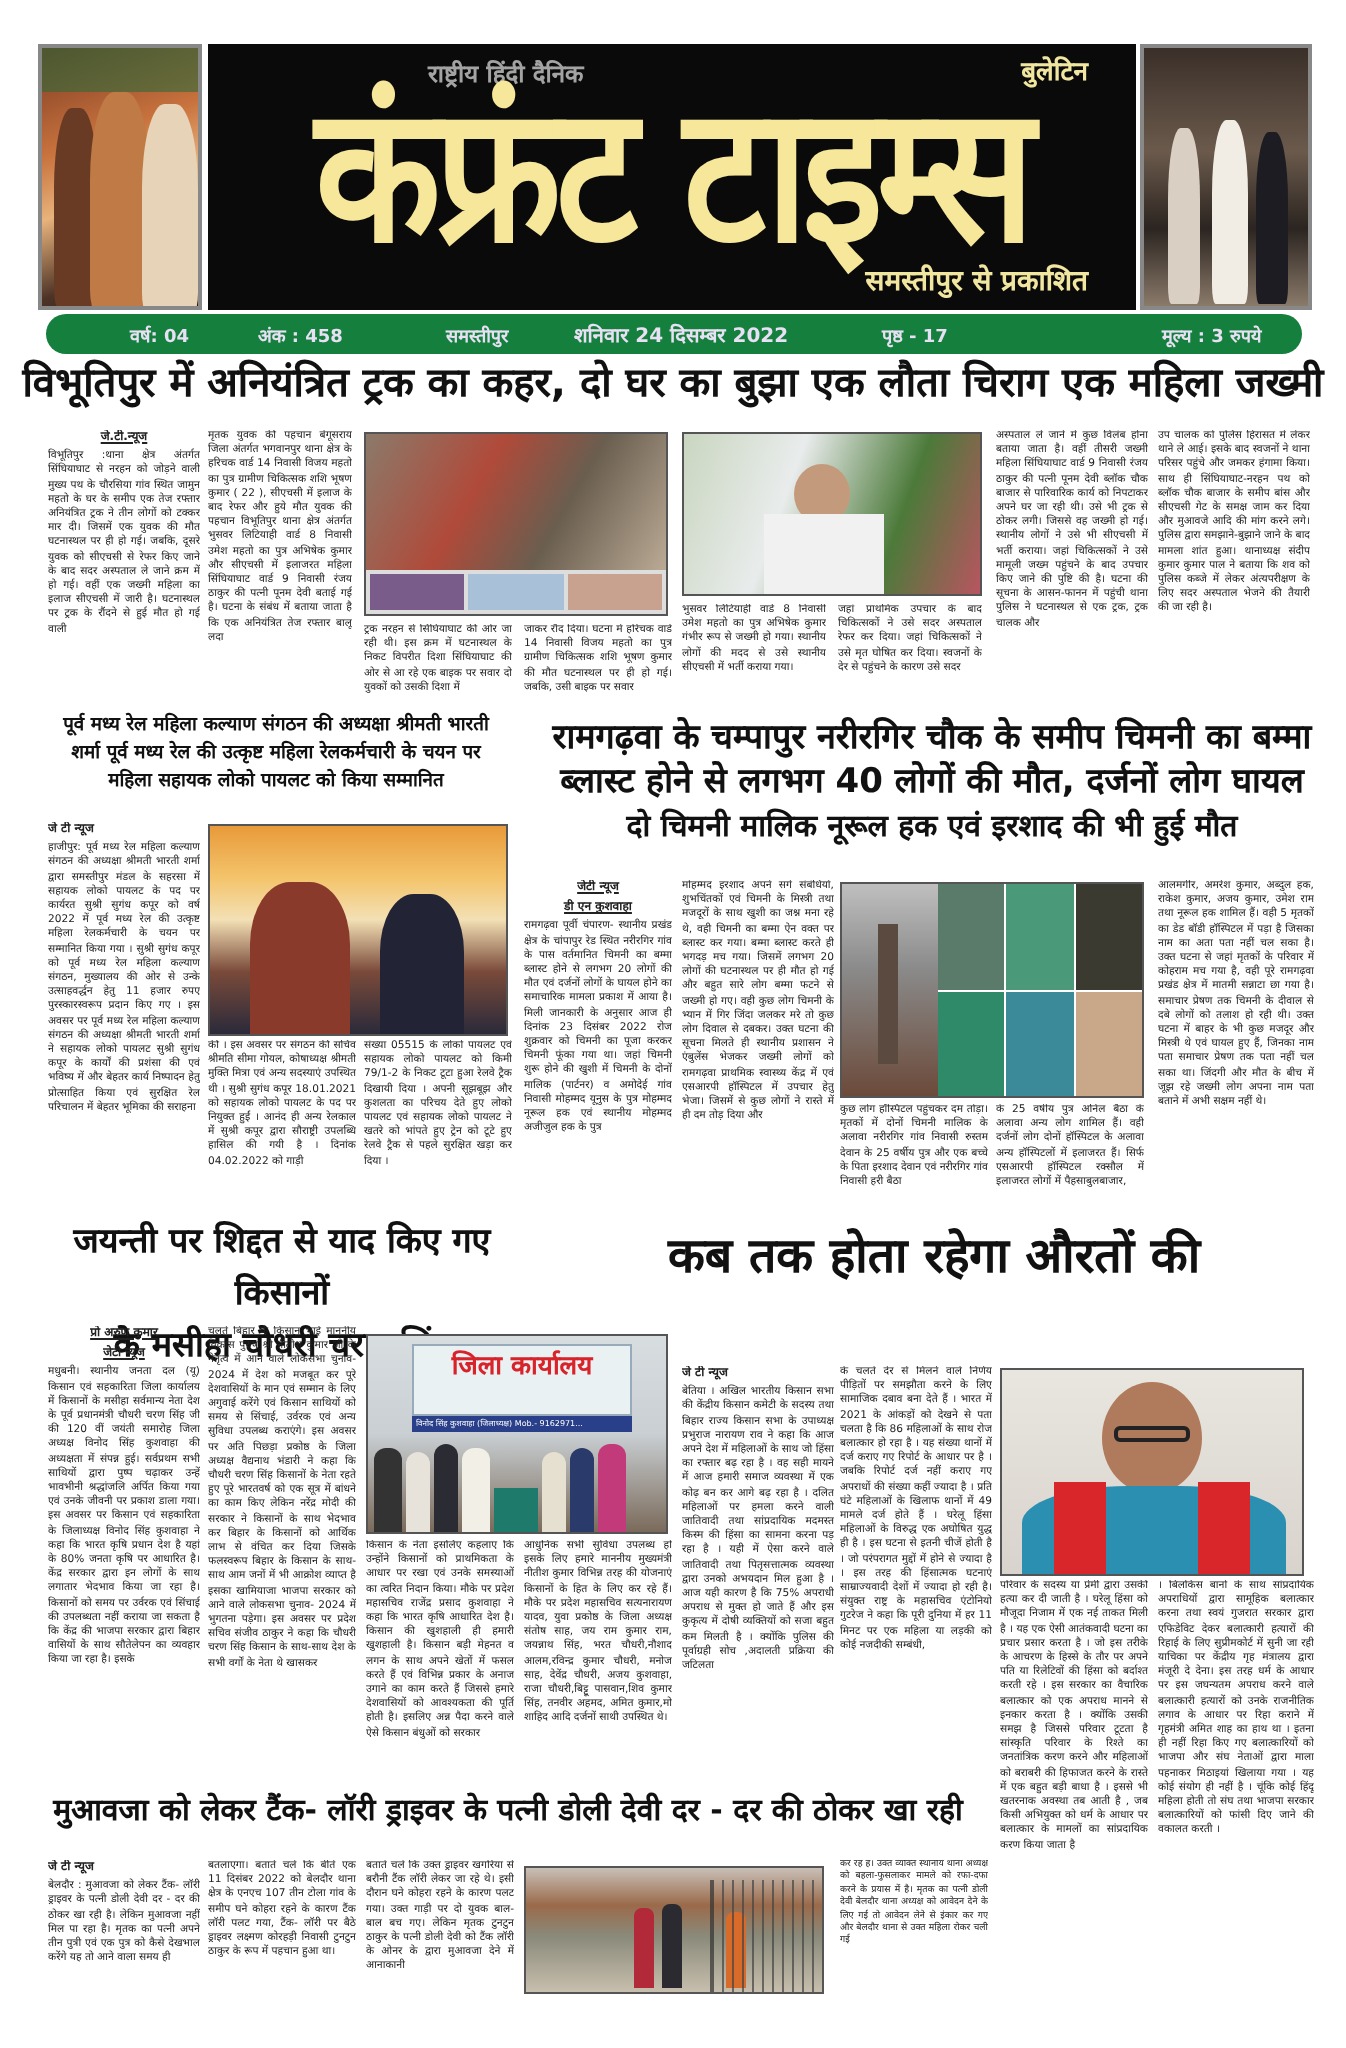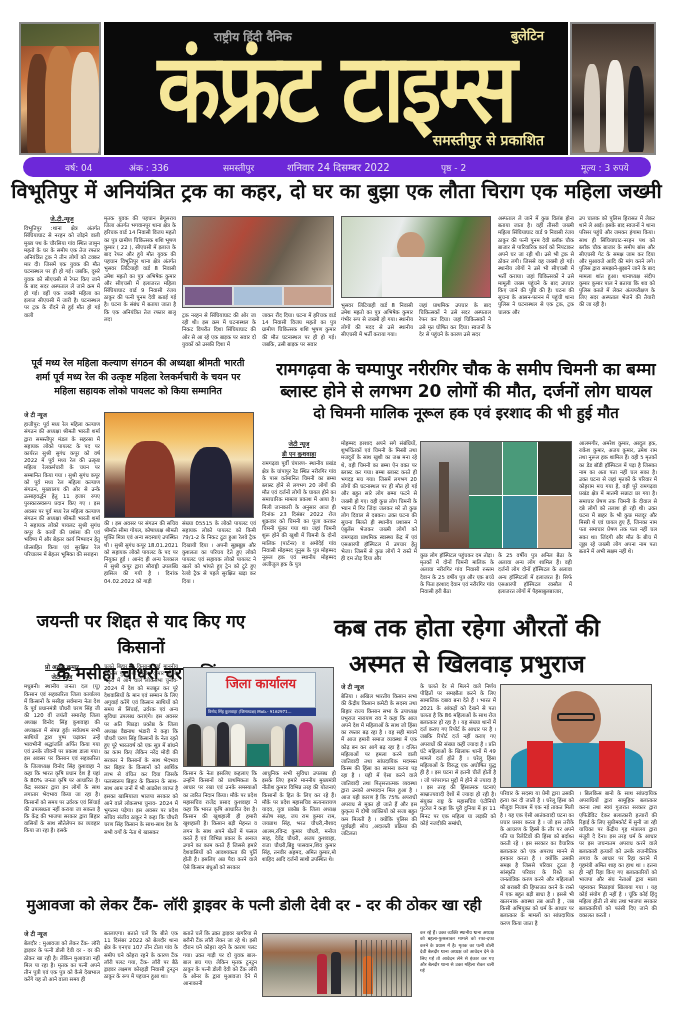--- a/index.html
+++ b/index.html
@@ -10,21 +10,21 @@
   .mh-photo { position: absolute; top: 0; height: 133px; border: 2px solid #888; overflow: hidden; }
   .mh-photo.left { left: 0; width: 82px; background: linear-gradient(160deg,#7a3a22 0%,#c9733e 35%,#e8b37c 55%,#4d3326 80%,#2a1e18 100%); }
   .mh-photo.right { right: 0; width: 86px; background: linear-gradient(180deg,#3a2f29 0%,#6b5a4c 40%,#2b2420 70%,#8a7a6a 100%); }
   .mh-photo .fig { position: absolute; border-radius: 40% 40% 10% 10%; }
   .mh-title { position: absolute; left: 85px; top: 0; width: 464px; height: 133px; background: #0a0a0a; }
   .mh-tagline { position: absolute; top: 6px; left: 110px; color: #a3a3a3; font-size: 12px; font-weight: bold; }
   .mh-bulletin { position: absolute; top: 4px; right: 24px; color: #f1e6a0; font-size: 13px; font-weight: bold; }
   .mh-name { position: absolute; top: 18px; left: 4px; width: 456px; text-align: center; color: #f6e79a; font-size: 82px; font-weight: bold; letter-spacing: -3px; line-height: 98px; font-family: "DejaVu Sans", sans-serif; transform: scaleY(1.15); }
   .mh-pub { position: absolute; right: 24px; bottom: 6px; color: #f1e6a0; font-size: 14px; font-weight: bold; }
 
-  .datebar { position: absolute; left: 23px; top: 157px; width: 628px; height: 20px; background: #6d28d9; border-radius: 10px; display: flex; align-items: center; color: #e8e0f4; font-size: 9px; }
+  .datebar { position: absolute; left: 23px; top: 157px; width: 628px; height: 20px; background: #15803d; border-radius: 10px; display: flex; align-items: center; color: #e8e0f4; font-size: 9px; font-weight: bold; }
   .datebar span { position: absolute; white-space: nowrap; }
 
   .headline { position: absolute; font-weight: bold; color: #111; text-align: center; white-space: nowrap; line-height: 1.15; }
   .col { position: absolute; font-size: 5.3px; line-height: 7.2px; color: #222; text-align: justify; overflow: hidden; font-family: "DejaVu Sans", sans-serif; }
   .byline { font-size: 6px; font-weight: bold; text-decoration: underline; text-align: center; display: block; margin-bottom: 3px; }
   .byline.left { text-align: left; text-decoration: none; }
 
   .photo { position: absolute; border: 1px solid #555; overflow: hidden; }
 </style>
 </head>
@@ -47,24 +47,24 @@
 
   <div class="mh-photo right">
     <div class="fig" style="left:12px;top:40px;width:16px;height:88px;background:#d9cfc2;"></div>
     <div class="fig" style="left:34px;top:36px;width:18px;height:92px;background:#f1ece4;"></div>
     <div class="fig" style="left:56px;top:42px;width:16px;height:86px;background:#1c1c22;"></div>
   </div>
 </div>
 
 <div class="datebar">
   <span style="left:42px;">वर्ष: 04</span>
-  <span style="left:106px;">अंक : 336</span>
+  <span style="left:106px;">अंक : 458</span>
   <span style="left:188px;margin-left:12px;">समस्तीपुर</span>
   <span style="left:264px;font-size:10px;">शनिवार 24 दिसम्बर 2022</span>
-  <span style="left:418px;">पृष्ठ - 2</span>
+  <span style="left:418px;">पृष्ठ - 17</span>
   <span style="left:545px;margin-left:13px;">मूल्य : 3 रुपये</span>
 </div>
 
 <div class="headline" style="left:8px;top:180px;width:657px;font-size:20px;">विभूतिपुर में अनियंत्रित ट्रक का कहर, दो घर का बुझा एक लौता चिराग एक महिला जख्मी</div>
 
 <div class="col" style="left:24px;top:215px;width:76px;height:185px;">
   <span class="byline">जे.टी.न्यूज</span>
   <span>विभूतिपुर :थाना क्षेत्र अंतर्गत सिंघियाघाट से नरहन को जोड़ने वाली मुख्य पथ के चौरसिया गांव स्थित जामुन महतो के घर के समीप एक तेज रफ्तार अनियंत्रित ट्रक ने तीन लोगों को टक्कर मार दी। जिसमें एक युवक की मौत घटनास्थल पर ही हो गई। जबकि, दूसरे युवक को सीएचसी से रेफर किए जाने के बाद सदर अस्पताल ले जाने क्रम में हो गई। वहीं एक जख्मी महिला का इलाज सीएचसी में जारी है। घटनास्थल पर ट्रक के रौंदने से हुई मौत हो गई वाली</span>
 </div>
 <div class="col" style="left:104px;top:215px;width:72px;height:185px;">मृतक युवक की पहचान बेगूसराय जिला अंतर्गत भगवानपुर थाना क्षेत्र के हरिचक वार्ड 14 निवासी विजय महतो का पुत्र ग्रामीण चिकित्सक शशि भूषण कुमार ( 22 ), सीएचसी में इलाज के बाद रेफर और हुये मौत युवक की पहचान विभूतिपुर थाना क्षेत्र अंतर्गत भुसवर लिटियाही वार्ड 8 निवासी उमेश महतो का पुत्र अभिषेक कुमार और सीएचसी में इलाजरत महिला सिंघियाघाट वार्ड 9 निवासी रंजय ठाकुर की पत्नी पूनम देवी बताई गई है। घटना के संबंध में बताया जाता है कि एक अनियंत्रित तेज रफ्तार बालू लदा</div>
@@ -87,21 +87,21 @@
 <div class="col" style="left:579px;top:215px;width:76px;height:185px;">उप चालक को पुलिस हिरासत में लेकर थाने ले आई। इसके बाद स्वजनों ने थाना परिसर पहुंचे और जमकर हंगामा किया। साथ ही सिंघियाघाट-नरहन पथ को ब्लॉक चौक बाजार के समीप बांस और सीएचसी गेट के समक्ष जाम कर दिया और मुआवजे आदि की मांग करने लगे। पुलिस द्वारा समझाने-बुझाने जाने के बाद मामला शांत हुआ। थानाध्यक्ष संदीप कुमार कुमार पाल ने बताया कि शव को पुलिस कब्जे में लेकर अंत्यपरीक्षण के लिए सदर अस्पताल भेजने की तैयारी की जा रही है।</div>
 
 <div style="position:absolute;left:18px;top:356px;width:240px;text-align:center;font-weight:bold;font-size:9.4px;line-height:14px;">
   <div>पूर्व मध्य रेल महिला कल्याण संगठन की अध्यक्षा श्रीमती भारती</div>
   <div>शर्मा पूर्व मध्य रेल की उत्कृष्ट महिला रेलकर्मचारी के चयन पर</div>
   <div>महिला सहायक लोको पायलट को किया सम्मानित</div>
 </div>
 
 <div style="position:absolute;left:266px;top:358px;width:400px;text-align:center;font-weight:bold;line-height:22px;">
   <div style="font-size:17px;">रामगढ़वा के चम्पापुर नरीरगिर चौक के समीप चिमनी का बम्मा</div>
-  <div style="font-size:17px;">ब्लास्ट होने से लगभग 20 लोगों की  मौत, दर्जनों लोग घायल</div>
+  <div style="font-size:17px;">ब्लास्ट होने से लगभग 40 लोगों की  मौत, दर्जनों लोग घायल</div>
   <div style="font-size:15px;">दो चिमनी मालिक नूरूल हक एवं इरशाद की भी हुई मौत</div>
 </div>
 
 <div class="col" style="left:24px;top:411px;width:76px;height:192px;">
   <span class="byline left">जे टी न्यूज</span>
   <span>हाजीपुर: पूर्व मध्य रेल महिला कल्याण संगठन की अध्यक्षा श्रीमती भारती शर्मा द्वारा समस्तीपुर मंडल के सहरसा में सहायक लोको पायलट के पद पर कार्यरत सुश्री सुगंध कपूर को वर्ष 2022 में पूर्व मध्य रेल की उत्कृष्ट महिला रेलकर्मचारी के चयन पर सम्मानित किया गया । सुश्री सुगंध कपूर को पूर्व मध्य रेल महिला कल्याण संगठन, मुख्यालय की ओर से उन्के उत्साहवर्द्धन हेतु 11 हजार रुपए पुरस्कारस्वरूप प्रदान किए गए । इस अवसर पर पूर्व मध्य रेल महिला कल्याण संगठन की अध्यक्षा श्रीमती भारती शर्मा ने सहायक लोको पायलट सुश्री सुगंध कपूर के कार्यों की प्रशंसा की एवं भविष्य में और बेहतर कार्य निष्पादन हेतु प्रोत्साहित किया एवं सुरक्षित रेल परिचालन में बेहतर भूमिका की सराहना</span>
 </div>
 <div class="photo" style="left:104px;top:412px;width:150px;height:106px;background:linear-gradient(180deg,#e89a3a 0%,#f4c46b 25%,#f3e0b5 45%,#7a4a3a 70%,#2a2a3a 100%);">
   <div style="position:absolute;left:20px;top:28px;width:50px;height:78px;background:#8a3a2a;border-radius:40% 40% 0 0;"></div>
   <div style="position:absolute;left:85px;top:34px;width:42px;height:72px;background:#232336;border-radius:40% 40% 0 0;"></div>
@@ -132,21 +132,20 @@
 <div class="col" style="left:498px;top:552px;width:74px;height:51px;">के 25 वर्षीय पुत्र अनिल बैठा के अलावा अन्य लोग शामिल हैं। वही दर्जनों लोग दोनों हॉस्पिटल के अलावा अन्य हॉस्पिटलों में इलाजरत हैं। सिर्फ एसआरपी हॉस्पिटल रक्सौल में इलाजरत लोगों में पैहसाबुलबाजार,</div>
 <div class="col" style="left:579px;top:440px;width:78px;height:163px;">आलमगीर, अमरेश कुमार, अब्दुल हक, राकेश कुमार, अजय कुमार, उमेश राम तथा नूरूल हक शामिल हैं। वही 5 मृतकों का डेड बॉडी हॉस्पिटल में पड़ा है जिसका नाम का अता पता नहीं चल सका है। उक्त घटना से जहां मृतकों के परिवार में कोहराम मच गया है, वही पूरे रामगढ़वा प्रखंड क्षेत्र में मातमी सन्नाटा छा गया है। समाचार प्रेषण तक चिमनी के दीवाल से दबे लोगों को तलाश हो रही थी। उक्त घटना में बाहर के भी कुछ मजदूर और मिस्त्री थे एवं घायल हुए हैं, जिनका नाम पता समाचार प्रेषण तक पता नहीं चल सका था। जिंदगी और मौत के बीच में जूझ रहे जख्मी लोग अपना नाम पता बताने में अभी सक्षम नहीं थे।</div>
 
 <div style="position:absolute;left:14px;top:608px;width:254px;text-align:center;font-weight:bold;font-size:17px;line-height:26px;">
   <div>जयन्ती पर शिद्दत से याद किए गए किसानों</div>
   <div>के मसीहा चौधरी चरण सिंह</div>
 </div>
 
 <div style="position:absolute;left:272px;top:610px;width:390px;text-align:center;font-weight:bold;font-size:24px;line-height:36px;">
   <div>कब तक होता रहेगा औरतों की</div>
-  <div>अस्मत से खिलवाड़ प्रभुराज</div>
 </div>
 
 <div class="col" style="left:24px;top:663px;width:76px;height:232px;">
   <span class="byline">प्रो अरुण कुमार</span>
   <span class="byline">जेटी न्यूज</span>
   <span>मधुबनी। स्थानीय जनता दल (यू) किसान एवं सहकारिता जिला कार्यालय में किसानों के मसीहा सर्वमान्य नेता देश के पूर्व प्रधानमंत्री चौधरी चरण सिंह जी की 120 वीं जयंती समारोह जिला अध्यक्ष विनोद सिंह कुशवाहा की अध्यक्षता में संपन्न हुई। सर्वप्रथम सभी साथियों द्वारा पुष्प चढ़ाकर उन्हें भावभीनी श्रद्धांजलि अर्पित किया गया एवं उनके जीवनी पर प्रकाश डाला गया। इस अवसर पर किसान एवं सहकारिता के जिलाध्यक्ष विनोद सिंह कुशवाहा ने कहा कि भारत कृषि प्रधान देश है यहां के 80% जनता कृषि पर आधारित है। केंद्र सरकार द्वारा इन लोगों के साथ लगातार भेदभाव किया जा रहा है। किसानों को समय पर उर्वरक एवं सिंचाई की उपलब्धता नहीं कराया जा सकता है कि केंद्र की भाजपा सरकार द्वारा बिहार वासियों के साथ सौतेलेपन का व्यवहार किया जा रहा है। इसके</span>
 </div>
 <div class="col" style="left:104px;top:663px;width:74px;height:232px;">चलते बिहार के किसान भाई माननीय विकास पुरुष श्री नीतीश कुमार जी के नेतृत्व में आने वाले लोकसभा चुनाव- 2024 में देश को मजबूत कर पूरे देशवासियों के मान एवं सम्मान के लिए अगुवाई करेंगे एवं किसान साथियों को समय से सिंचाई, उर्वरक एवं अन्य सुविधा उपलब्ध कराएंगे। इस अवसर पर अति पिछड़ा प्रकोष्ठ के जिला अध्यक्ष वैद्यनाथ भंडारी ने कहा कि चौधरी चरण सिंह किसानों के नेता रहते हुए पूरे भारतवर्ष को एक सूत्र में बांधने का काम किए लेकिन नरेंद्र मोदी की सरकार ने किसानों के साथ भेदभाव कर बिहार के किसानों को आर्थिक लाभ से वंचित कर दिया जिसके फलस्वरूप बिहार के किसान के साथ-साथ आम जनों में भी आक्रोश व्याप्त है इसका खामियाजा भाजपा सरकार को आने वाले लोकसभा चुनाव- 2024 में भुगतना पड़ेगा। इस अवसर पर प्रदेश सचिव संजीव ठाकुर ने कहा कि चौधरी चरण सिंह किसान के साथ-साथ देश के सभी वर्गों के नेता थे खासकर</div>
 <div class="photo" style="left:183px;top:667px;width:151px;height:100px;background:linear-gradient(180deg,#d8dde0 0%,#c9cfd3 50%,#7a6a5a 100%);">
   <div style="position:absolute;left:22px;top:4px;width:110px;height:36px;background:#e9f1f3;border:1px solid #9ab;text-align:center;">

